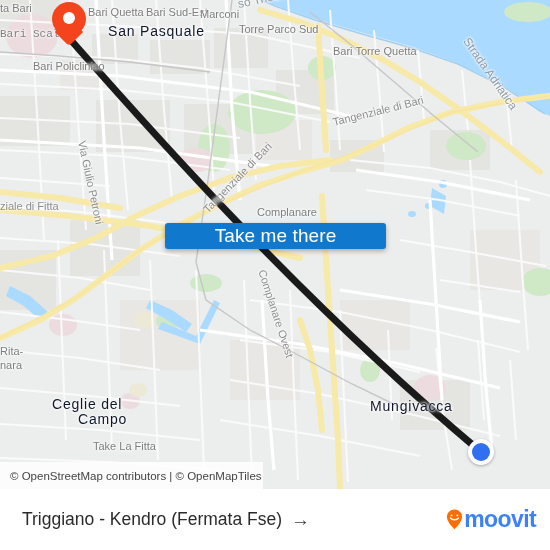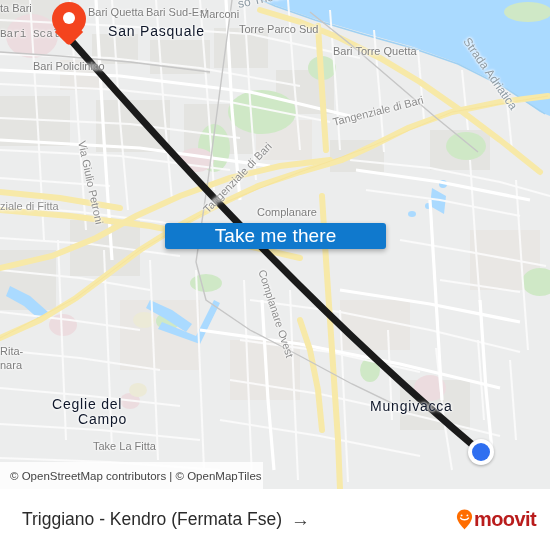--- a/index.html
+++ b/index.html
@@ -104,21 +104,21 @@
     font-family:"Liberation Sans", sans-serif;
   }
   .rt-arrow{
     font-size:19px;color:#3a3a3a;line-height:1;
   }
   .brand{display:flex;align-items:center;gap:1px;}
   .brand-pin{
     position:relative;width:17px;height:21px;
   }
   .brand-word{
-    font-size:20px;color:#b91c1c;font-weight:bold;letter-spacing:-0.6px;
+    font-size:23px;color:#3b82f6;font-weight:bold;letter-spacing:-0.6px;
     font-family:"Liberation Sans", sans-serif;
   }
 </style>
 </head>
 <body>
 
 <div class="app">
 
   <div class="map">
 

